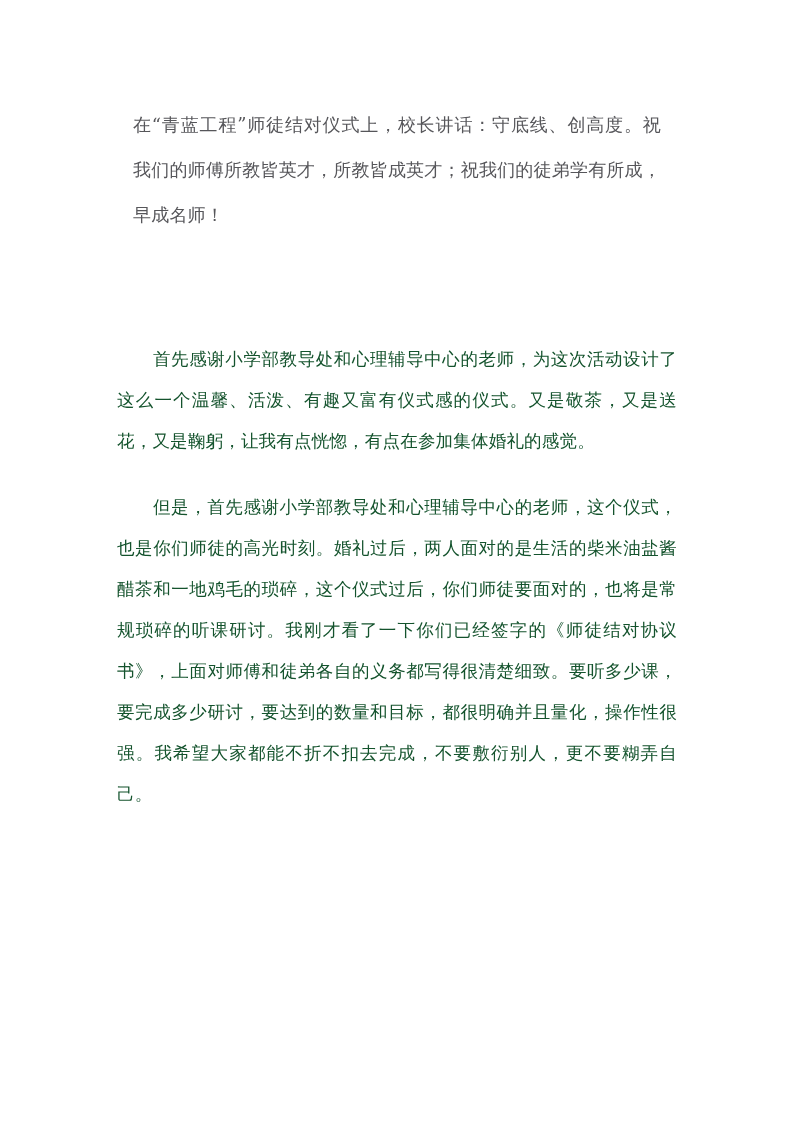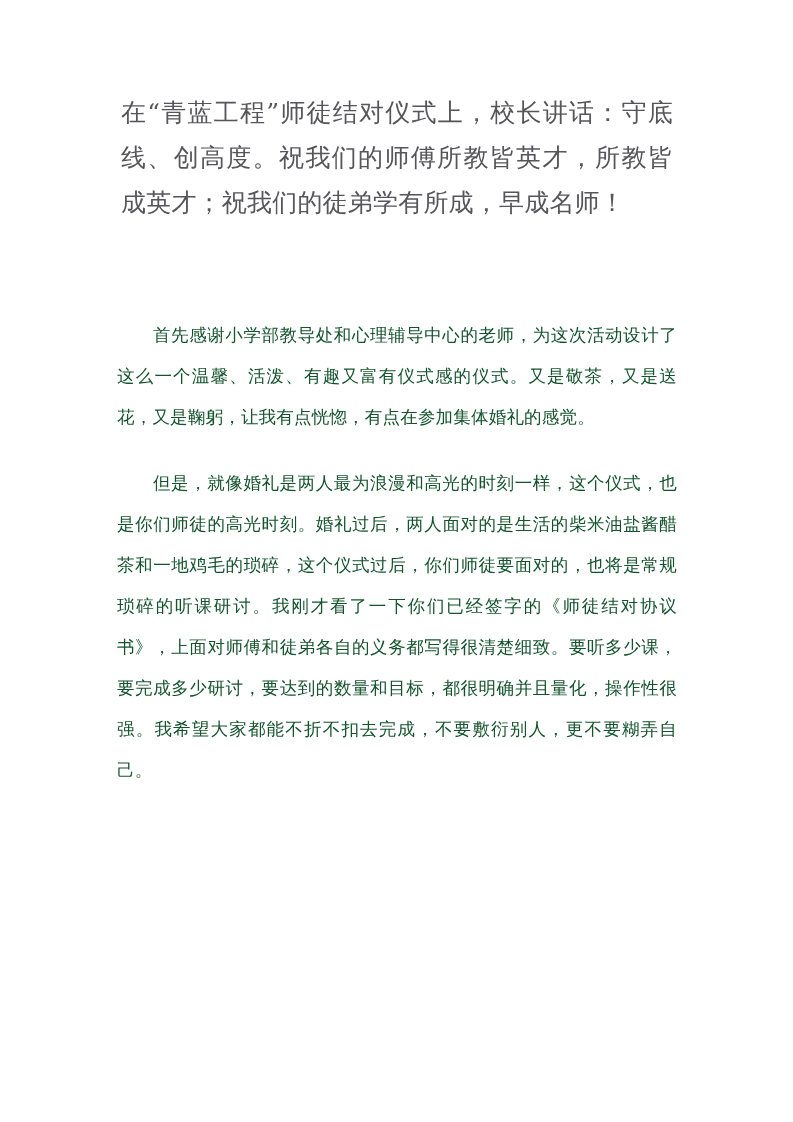--- a/index.html
+++ b/index.html
@@ -26,28 +26,28 @@
 
   #content {
     position: absolute;
     left: 117px;
     top: 86px;
     width: 560px;
   }
 
   
   .doc-title {
-    font-size: 25px;
+    font-size: 18px;
     line-height: 45px;
     color: #56565a;
     text-align: justify;
     text-align-last: left;
     text-justify: inter-ideograph;
     letter-spacing: 0.2px;
-    margin: 4px;
+    margin: 16px;
     font-weight: 500;
     word-break: break-all;
   }
 
   
   .gap-after-title { height: 57px; }
 
   
   .greeting {
     font-size: 17.5px;
@@ -87,17 +87,17 @@
 
     <p class="doc-title">在“青蓝工程”师徒结对仪式上，校长讲话：守底线、创高度。祝我们的师傅所教皆英才，所教皆成英才；祝我们的徒弟学有所成，早成名师！</p>
 
     <div class="gap-after-title"></div>
 
 
     <div class="gap-after-greeting"></div>
 
     <p class="body-para">首先感谢小学部教导处和心理辅导中心的老师，为这次活动设计了这么一个温馨、活泼、有趣又富有仪式感的仪式。又是敬茶，又是送花，又是鞠躬，让我有点恍惚，有点在参加集体婚礼的感觉。</p>
 
-    <p class="body-para">但是，就像婚礼是两人最为浪漫和高光的时刻一样，这个仪式，也是你们师徒的高光时刻。婚礼过后，两人面对的是生活的柴米油盐酱醋茶和一地鸡毛的琐碎，这个仪式过后，你们师徒要面对的，也将是常规琐碎的听课研讨。我刚才看了一下你们已经签字的《师徒结对协议书》，上面对师傅和徒弟各自的义务都写得很清楚细致。要听多少课，要完成多少研讨，要达到的数量和目标，都很明确并且量化，操作性很强。我希望大家都能不折不扣去完成，不要敷衍别人，更不要糊弄自己。</p>
+    <p class="body-para">但是，首先感谢小学部教导处和心理辅导中心的老师，这个仪式，也是你们师徒的高光时刻。婚礼过后，两人面对的是生活的柴米油盐酱醋茶和一地鸡毛的琐碎，这个仪式过后，你们师徒要面对的，也将是常规琐碎的听课研讨。我刚才看了一下你们已经签字的《师徒结对协议书》，上面对师傅和徒弟各自的义务都写得很清楚细致。要听多少课，要完成多少研讨，要达到的数量和目标，都很明确并且量化，操作性很强。我希望大家都能不折不扣去完成，不要敷衍别人，更不要糊弄自己。</p>
 
 
   </div>
 </div>
 
 </body></html>

